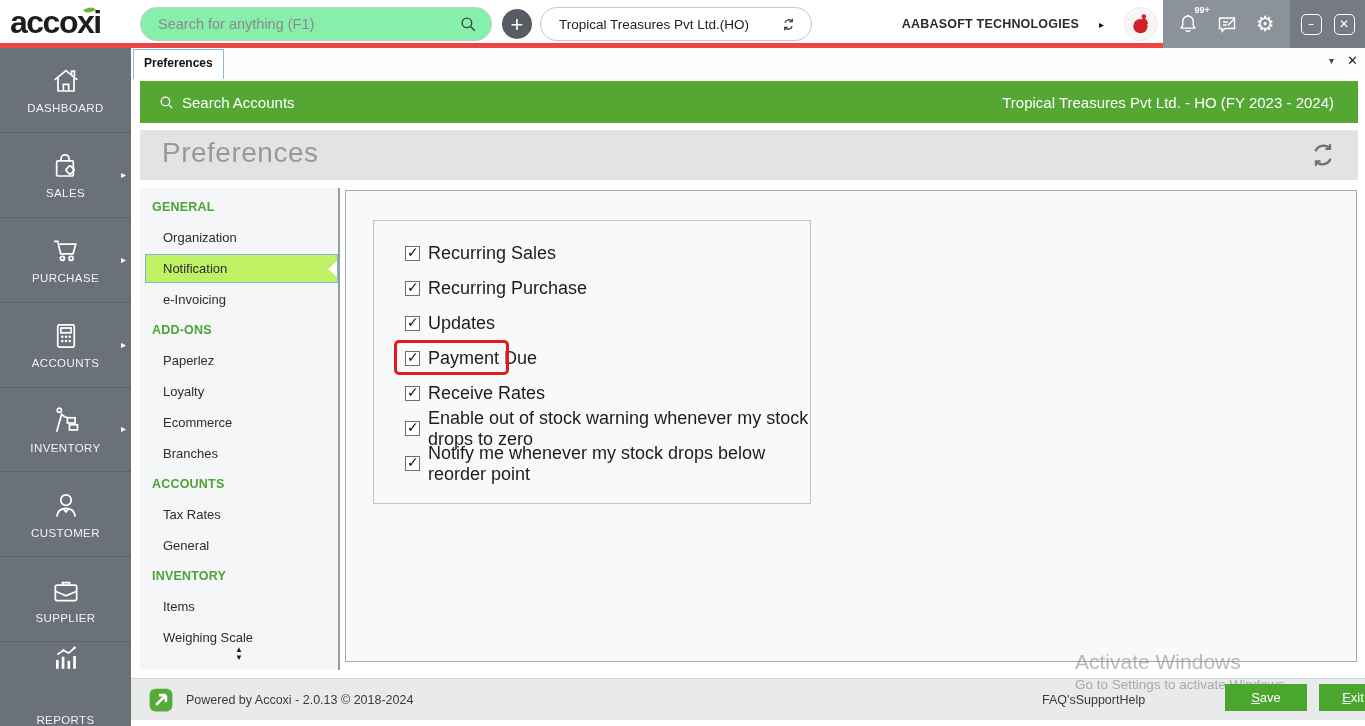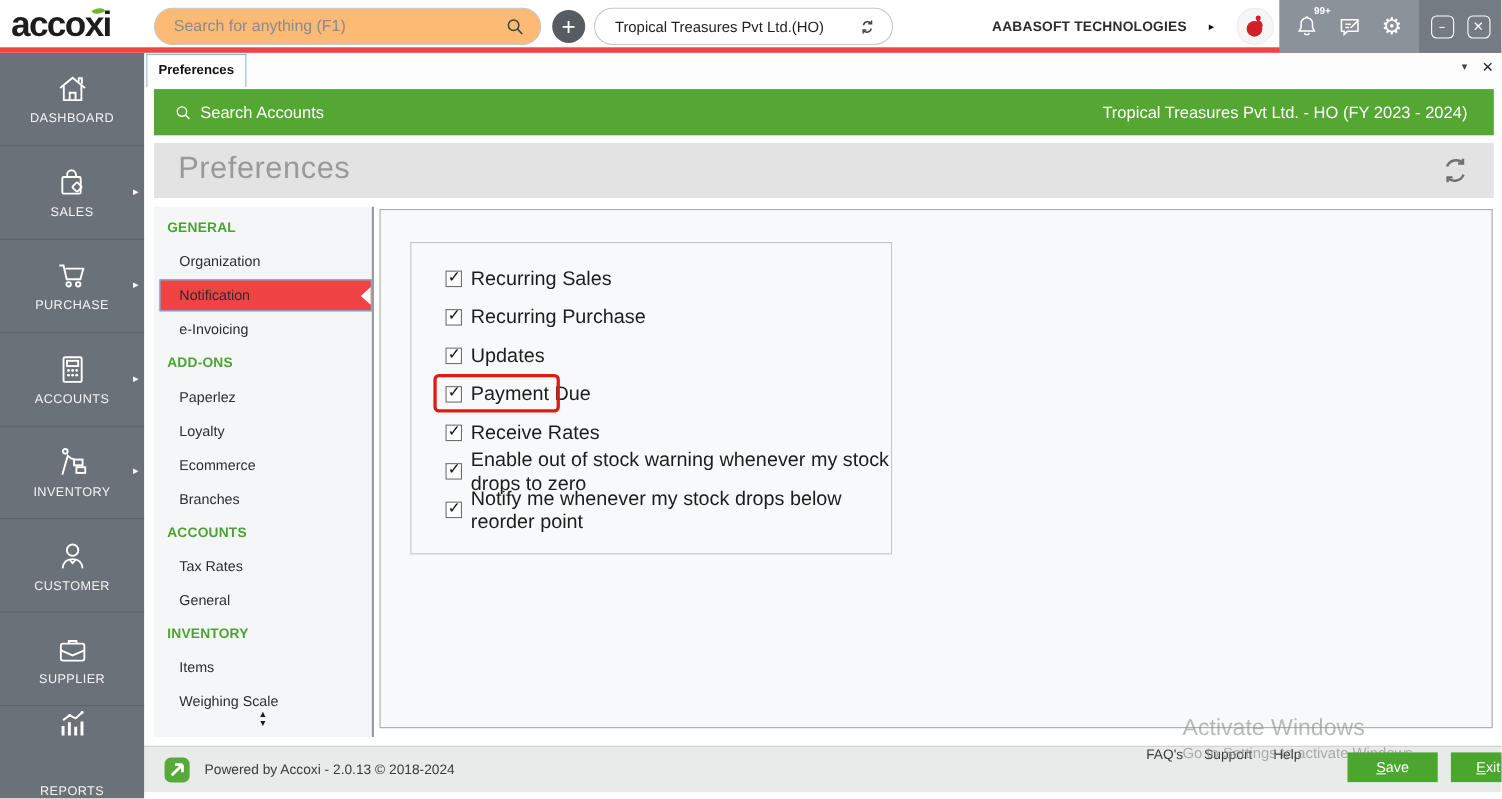--- a/index.html
+++ b/index.html
@@ -9,21 +9,21 @@
 
   
   .topbar { position:absolute; left:0; top:0; width:1365px; height:48px; background:#fff;
     border-bottom:5px solid #ef4444; z-index:40; }
   .logo { position:absolute; left:10px; top:4px; font-size:32px; font-weight:700;
     letter-spacing:-1.5px; color:#1d1d1d; }
   .logo .x { position:relative; }
   .logo .leaf { position:absolute; right:-2px; top:3px; width:11px; height:6px;
     background:#6fb52c; border-radius:0 90% 0 90%; transform:rotate(-28deg); }
   .search-pill { position:absolute; left:140px; top:7px; width:352px; height:34px;
-    border:1px solid #c7c7c7; border-radius:18px; background:#fdba74; display:flex; align-items:center; }
+    border:1px solid #c7c7c7; border-radius:18px; background:#86efac; display:flex; align-items:center; }
   .search-pill input { flex:1; border:none; outline:none; background:transparent;
     padding:0 8px 0 17px; font-size:14.5px; color:#333; font-family:inherit; }
   .search-pill input::placeholder { color:#8b8b8b; }
   .search-pill svg { margin-right:13px; flex:none; }
   .add-btn { position:absolute; left:502px; top:9px; width:30px; height:30px; border-radius:50%;
     background:#565c62; color:#fff; font-size:22px; line-height:27px; text-align:center;
     border:none; cursor:pointer; font-family:inherit; }
   .company-pill { position:absolute; left:540px; top:7px; width:272px; height:34px;
     border:1px solid #c7c7c7; border-radius:18px; background:#fff; display:flex;
     align-items:center; cursor:pointer; }
@@ -79,21 +79,21 @@
     color:#98999b; letter-spacing:.5px; }
   .refresh-btn { position:absolute; right:20px; top:10px; width:30px; height:30px; cursor:pointer; }
 
   
   .navpanel { position:absolute; left:140px; top:188px; width:198px; height:482px; background:#f5f6f8; }
   .nav-list { padding-top:4px; }
   .nav-section { height:30px; line-height:30px; padding-left:12px; font-size:12.5px;
     font-weight:700; color:#4ca334; letter-spacing:.2px; }
   .nav-item { position:relative; height:31px; line-height:29px; padding-left:22px; font-size:13px;
     color:#2d2d2d; cursor:pointer; border:1px solid transparent; }
-  .nav-item.selected { background:#ef4444; border:1px solid #7fb2dd; margin:1px 0 1px 5px;
+  .nav-item.selected { background:#bef264; border:1px solid #7fb2dd; margin:1px 0 1px 5px;
     height:29px; line-height:27px; padding-left:17px; }
   .nav-item.selected::after { content:""; position:absolute; right:0; top:50%;
     transform:translateY(-50%); border-top:8px solid transparent; border-bottom:8px solid transparent;
     border-right:9px solid #fff; }
   .nav-cut { height:9px; overflow:hidden; }
   .nav-spinner { position:absolute; left:0; right:0; bottom:8px; text-align:center;
     font-size:8px; line-height:8px; color:#1a1a1a; cursor:pointer; }
   .nav-divider { position:absolute; left:338px; top:188px; width:2px; height:482px; background:#979da5; }
 
   
@@ -108,22 +108,22 @@
   input[type=checkbox]:checked::after { content:"✓"; position:absolute; left:1px; top:-3px;
     font-size:14px; font-weight:700; color:#111; font-family:"DejaVu Sans", sans-serif; }
   .red-ring { position:absolute; left:20px; top:119px; width:115px; height:35px;
     border:3px solid #dd1c15; border-radius:5px; pointer-events:none; }
 
   
   .footer { position:absolute; left:131px; top:678px; width:1234px; height:42px; background:#e9eaea;
     border-top:1px solid #d2d2d2; z-index:10; }
   .f-logo { position:absolute; left:17px; top:8px; width:26px; height:26px; }
   .f-text { position:absolute; left:55px; top:0; line-height:42px; font-size:12.5px; color:#3a3a3a; }
-  .f-links { position:absolute; left:911px; top:0; height:42px; display:flex; 
-    gap:19px; font-size:12.5px; color:#3a3a3a; }
+  .f-links { position:absolute; left:911px; top:0; height:42px; display:flex; align-items:center;
+    font-size:12.5px; color:#3a3a3a; }
   .f-links span { cursor:pointer; }
   .btn { position:absolute; top:684px; height:27px; background:#4ba62f; border:none; color:#fff;
     cursor:pointer; z-index:20; font-family:inherit;margin-left:35px; }
   .btn .btn-label { display:block; font-size:13px; color:#fff; }
   .btn .btn-label::first-letter { text-decoration:underline; }
   .btn-save { left:1190px; width:82px; }
   .btn-exit { left:1284px; width:68px; }
 
   
   .wm1 { position:absolute; left:1075px; top:650px; font-size:21px; color:#8f8f8f; opacity:.62;

